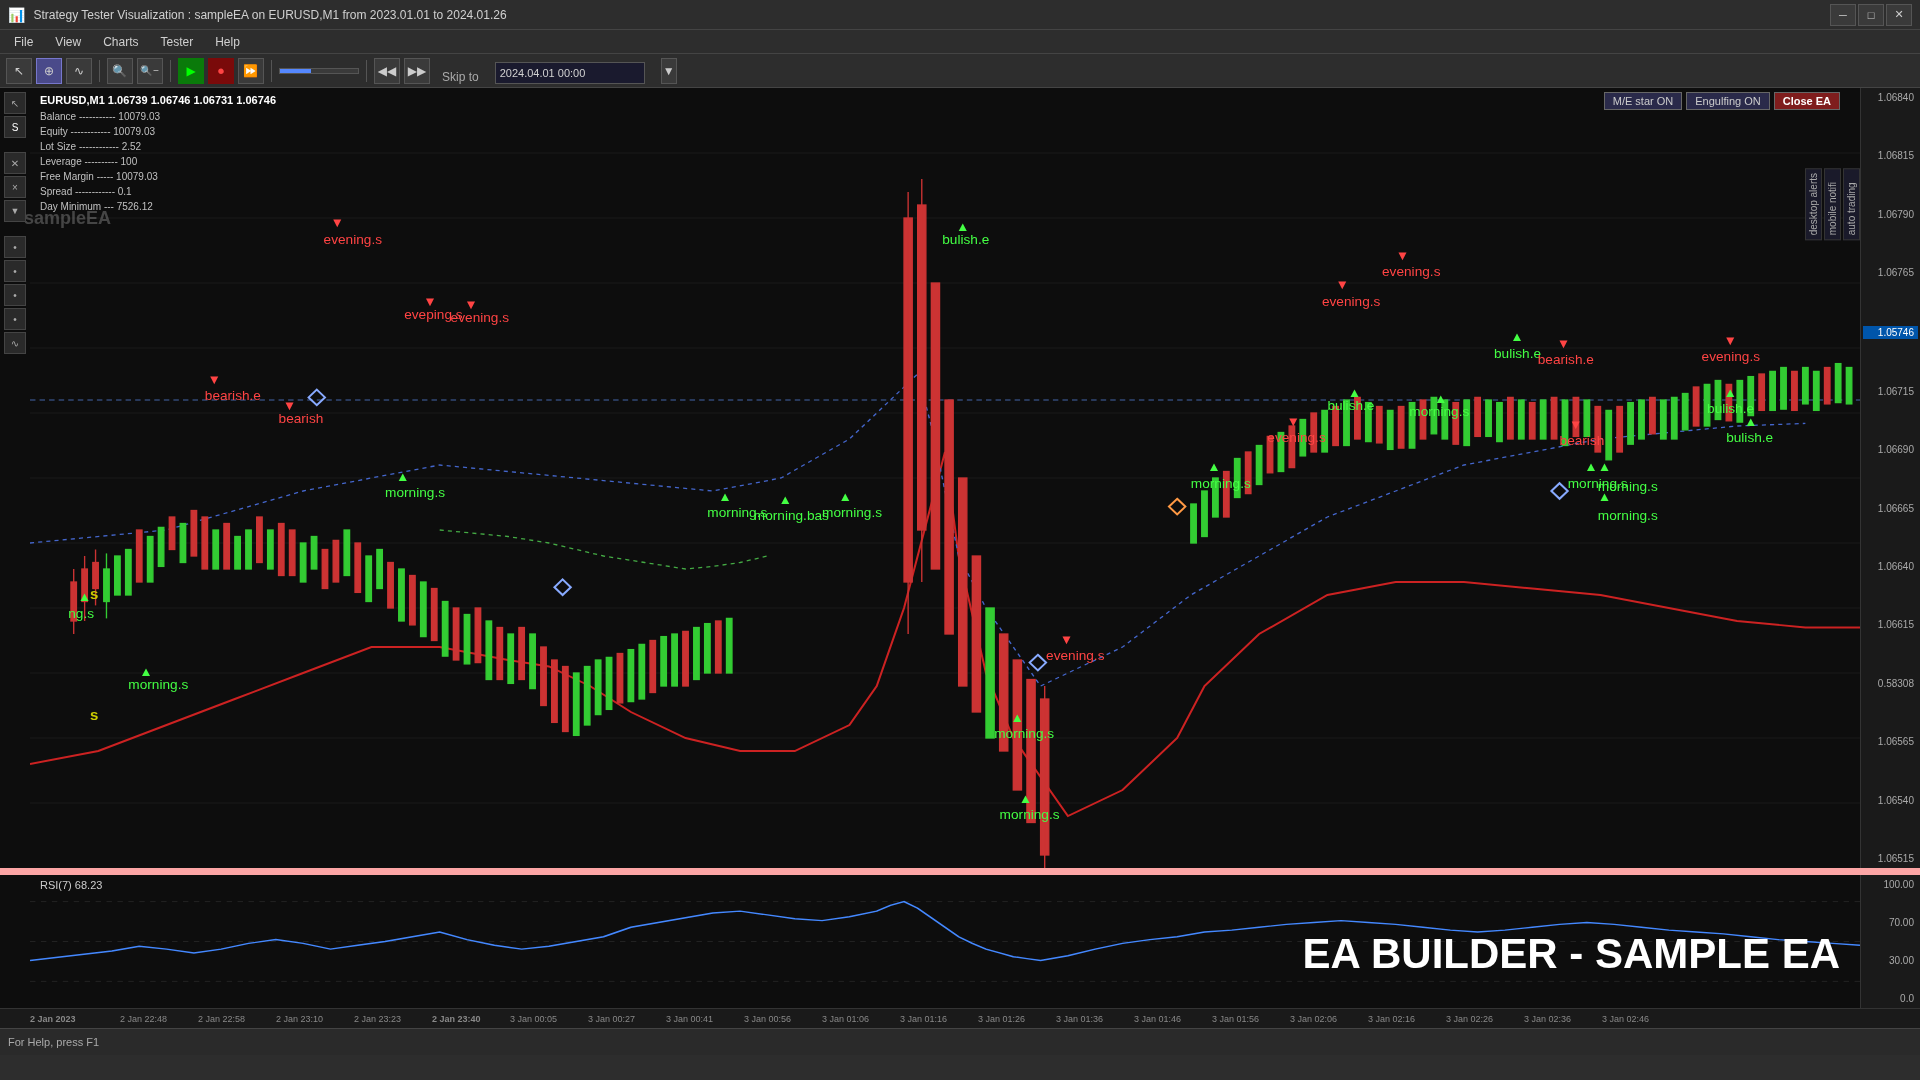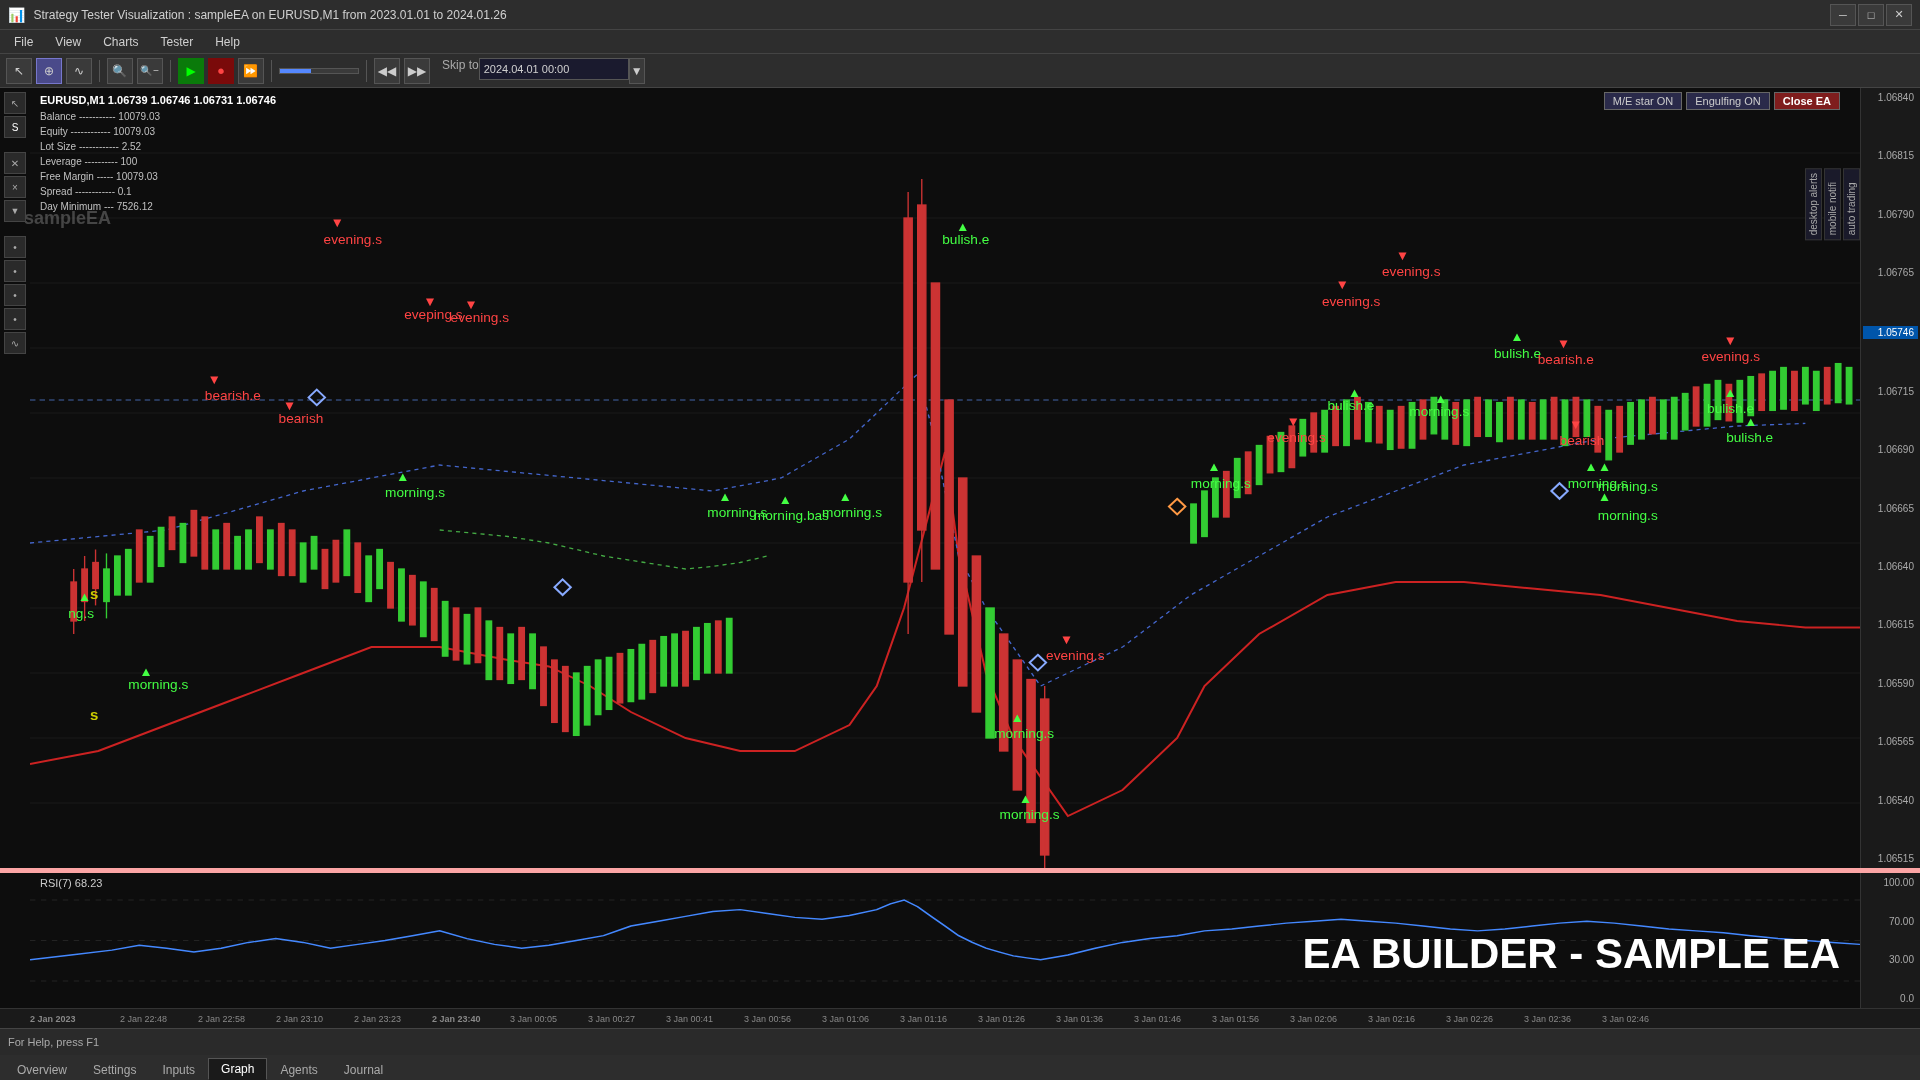--- a/index.html
+++ b/index.html
@@ -40,21 +40,21 @@
       align-items: center;
       padding: 0 6px;
       border-bottom: 1px solid #444;
       gap: 4px;
     }
     .toolbar-btn { width: 26px; height: 26px; background: #3a3a3a; border: 1px solid #555; color: #ccc; cursor: pointer; font-size: 12px; display: flex; align-items: center; justify-content: center; }
     .toolbar-btn.active { background: #4a4a8a; border-color: #7777cc; }
     .toolbar-separator { width: 1px; height: 22px; background: #555; margin: 0 3px; }
     .toolbar-btn.play-btn { background: #0a7a0a; color: #0f0; border-color: #0a7a0a; }
     .toolbar-btn.record-btn { background: #7a0a0a; color: #f44; border-color: #7a0a0a; }
-    .skip-to-area { display: flex; align-items: flex-start; gap: 0; margin-left: 8px; }
+    .skip-to-area { display: flex; align-items: flex-end; gap: 16px; margin-left: 8px; }
     .skip-label { color: #aaa; font-size: 12px; }
     .skip-input { background: #1a1a2e; border: 1px solid #555; color: #d0d0d0; padding: 2px 4px; font-size: 11px; width: 150px; height: 22px; }
 
     
     #main-area {
       display: flex;
       flex-direction: column;
       height: calc(1080px - 30px - 24px - 34px - 26px - 26px);
     }
 
@@ -159,21 +159,21 @@
       left: 30px;
       top: 0;
       right: 60px;
       bottom: 0;
     }
 
     
     #rsi-panel {
       height: 140px;
       background: #0d0d0d;
-      border-top: 5px solid #fca5a5;
+      border-top: 7px solid #fca5a5;
       position: relative;
       flex-shrink: 0;
     }
     #rsi-label {
       position: absolute;
       top: 4px;
       left: 40px;
       font-size: 11px;
       color: #ccc;
       z-index: 5;
@@ -626,21 +626,21 @@
       <div class="price-label">1.06840</div>
       <div class="price-label">1.06815</div>
       <div class="price-label">1.06790</div>
       <div class="price-label">1.06765</div>
       <div class="price-label current">1.05746</div>
       <div class="price-label">1.06715</div>
       <div class="price-label">1.06690</div>
       <div class="price-label">1.06665</div>
       <div class="price-label">1.06640</div>
       <div class="price-label">1.06615</div>
-      <div class="price-label">1.06590</div>
+      <div class="price-label">0.58308</div>
       <div class="price-label">1.06565</div>
       <div class="price-label">1.06540</div>
       <div class="price-label">1.06515</div>
     </div>
 
   </div>
 
   <div id="rsi-panel">
     <div id="rsi-label">RSI(7) 68.23</div>
     <svg width="calc(100% - 60px)" height="100%" viewBox="0 0 1340 140" preserveAspectRatio="none" style="position:absolute; left:30px; top:0; right:60px; bottom:0; width:calc(100% - 90px); height:100%;">
@@ -689,21 +689,13 @@
   </div>
 
 </div>
 
 <div id="bottom-panel">
 
   <div id="help-bar">
     <span class="status-text">For Help, press F1</span>
   </div>
 
-  <div id="tabs-row">
-    <div class="tab-item">Overview</div>
-    <div class="tab-item">Settings</div>
-    <div class="tab-item">Inputs</div>
-    <div class="tab-item active">Graph</div>
-    <div class="tab-item">Agents</div>
-    <div class="tab-item">Journal</div>
-  </div>
 </div>
 
 </body></html>

